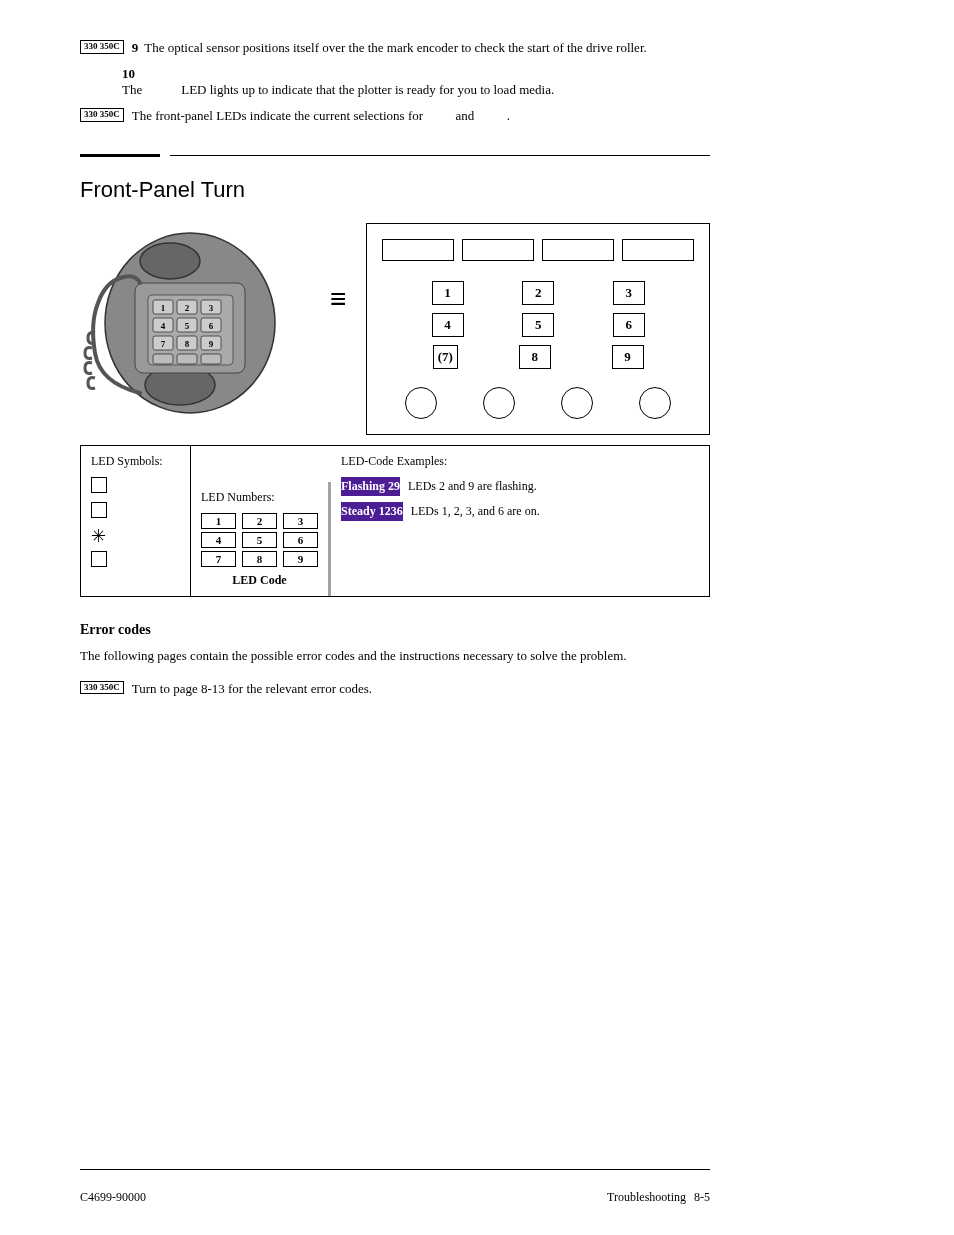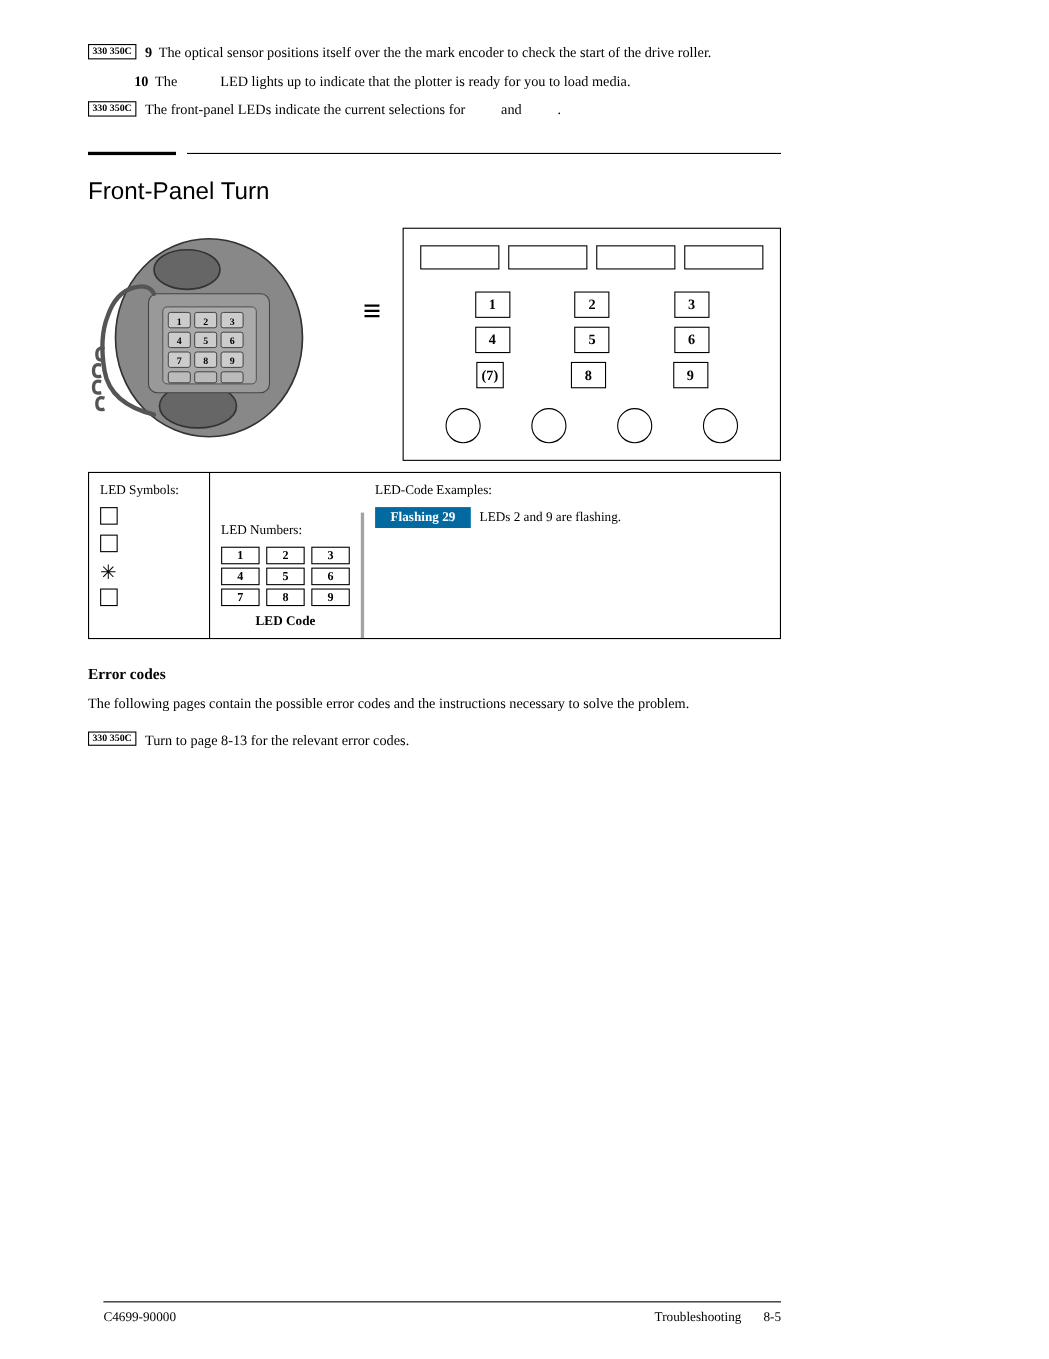--- a/index.html
+++ b/index.html
@@ -169,25 +169,25 @@
       margin-top: 4px;
     }
     
     .example-row {
       display: flex;
       align-items: center;
       margin-bottom: 6px;
       gap: 8px;
     }
     .example-badge {
-      background: #0369a1;
+      background: #4c1d95;
       color: #fff;
       font-weight: bold;
       font-size: 12px;
-      padding: 2px 14px;
+      padding: 2px 0;
       white-space: nowrap;
       flex-shrink: 0;
     }
     .example-text {
       font-size: 12px;
     }
     .example-note {
       font-style: italic;
       font-size: 12px;
       margin-top: 8px;
@@ -211,29 +211,28 @@
       align-items: flex-start;
       margin-bottom: 12px;
     }
     
     .footer {
       position: absolute;
       bottom: 30px;
       left: 80px;
       right: 80px;
       border-top: 1px solid #000;
-      padding-top: 6px;
+      padding-top: 20px;
       display: flex;
       justify-content: space-between;
       font-size: 12px;
-      margin-left: 14px;
     }
     .footer-right {
       display: flex;
-      gap: 20px;
+      gap: 8px;
       text-align: center;
     }
     .p-led {
       border: 1px solid #000;
       width: 32px;
       height: 24px;
       display: flex;
       align-items: center;
       justify-content: center;
       font-weight: bold;
@@ -245,21 +244,21 @@
 
 <div class="page">
 
   <div class="step-block">
     <div class="model-tag">330
 350C</div>
     <span class="step-num">9</span>
     <span class="step-content">The optical sensor positions itself over the the mark encoder to check the start of the drive roller.</span>
   </div>
 
-  <div class="step-block" style="margin-left:42px;">
+  <div class="step-block" style="margin-left:42px;flex-direction:column;">
     <span class="step-num">10</span>
     <span class="step-content">The &nbsp;&nbsp;&nbsp;&nbsp;&nbsp;&nbsp;&nbsp;&nbsp;&nbsp;&nbsp; LED lights up to indicate that the plotter is ready for you to load media.</span>
   </div>
 
   <div class="step-block" style="margin-top:8px;">
     <div class="model-tag">330
 350C</div>
     <span class="step-content">The front-panel LEDs indicate the current selections for &nbsp;&nbsp;&nbsp;&nbsp;&nbsp;&nbsp;&nbsp;&nbsp; and &nbsp;&nbsp;&nbsp;&nbsp;&nbsp;&nbsp;&nbsp;&nbsp; .</span>
   </div>
 
@@ -397,20 +396,24 @@
       </div>
       <div class="led-code-label">LED Code</div>
     </div>
 
     <div class="led-col" style="flex:1;">
       <div class="col-header">LED-Code Examples:</div>
       <div class="example-row">
         <span class="example-badge">Flashing 29</span>
         <span class="example-text">LEDs 2 and 9 are flashing.</span>
       </div>
+      <div class="example-row">
+        <span class="example-badge">Steady 1236</span>
+        <span class="example-text">LEDs 1, 2, 3, and 6 are on.</span>
+      </div>
     </div>
   </div>
 
   <div class="error-section">
     <h3 class="error-title">Error codes</h3>
     <p class="error-desc">The following pages contain the possible error codes and the instructions necessary to solve the problem.</p>
 
 
     <div class="error-item">
       <div class="model-tag">330

